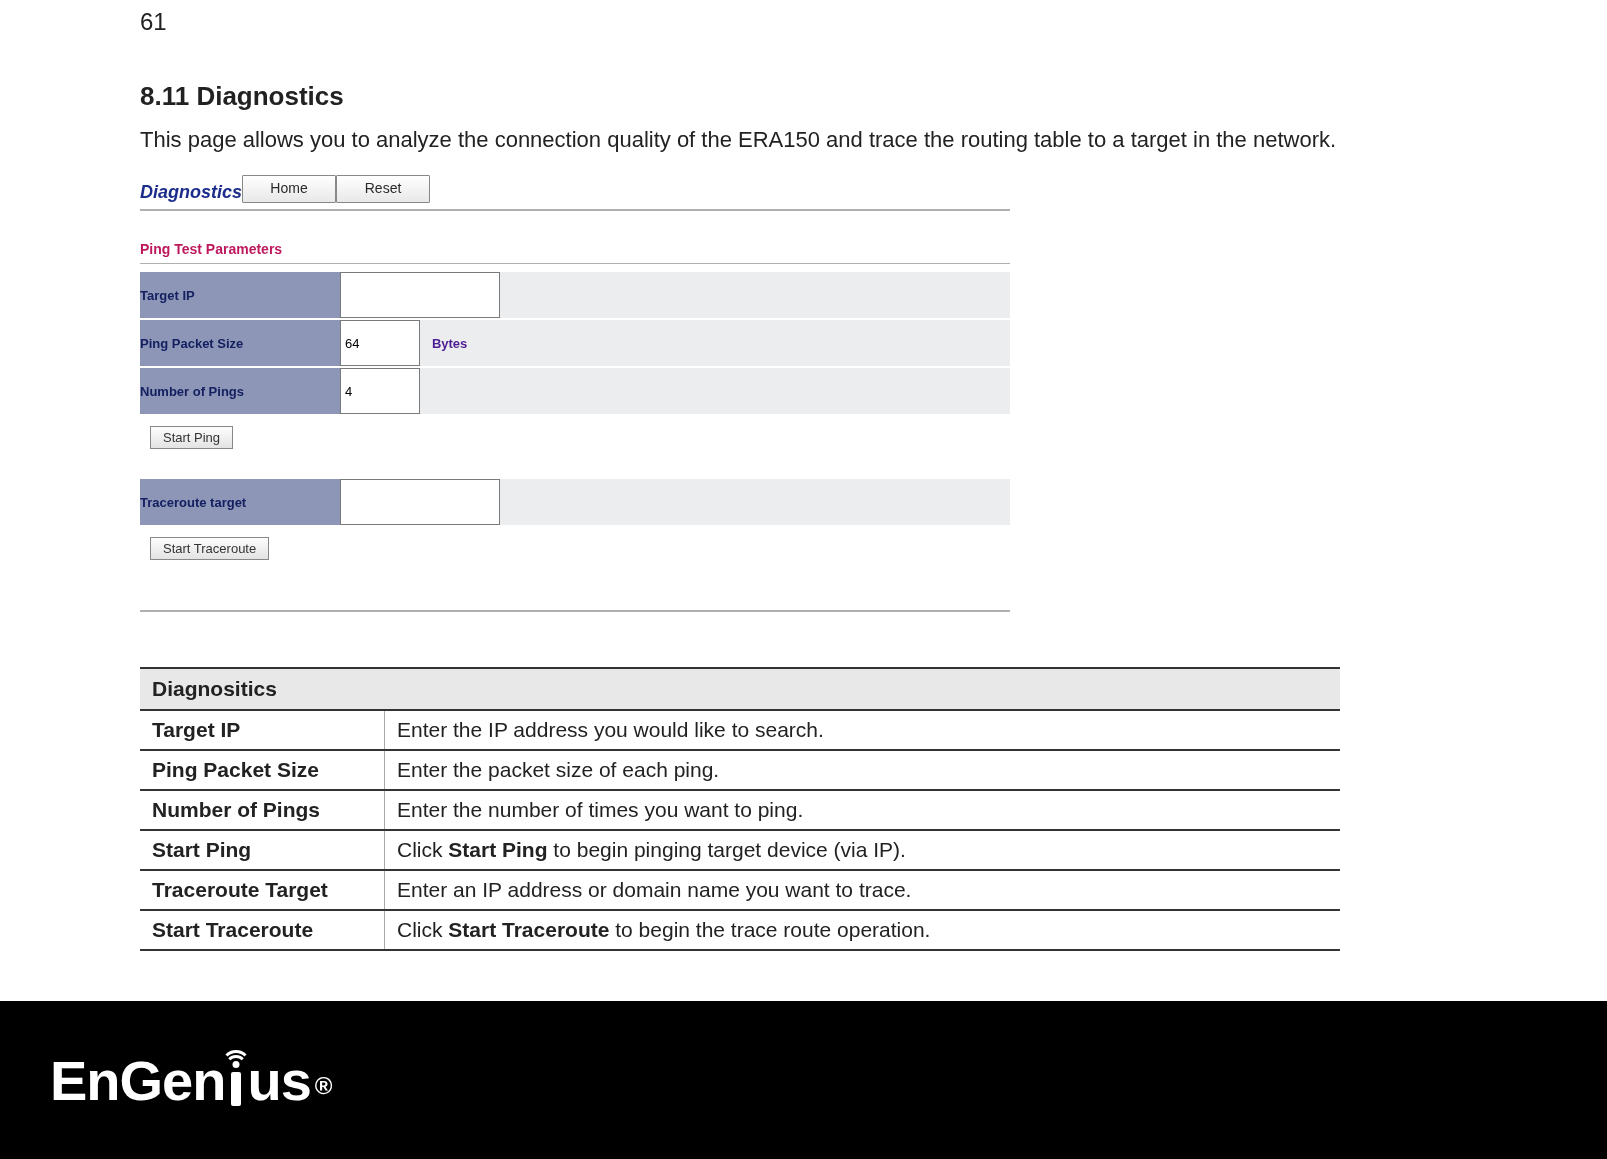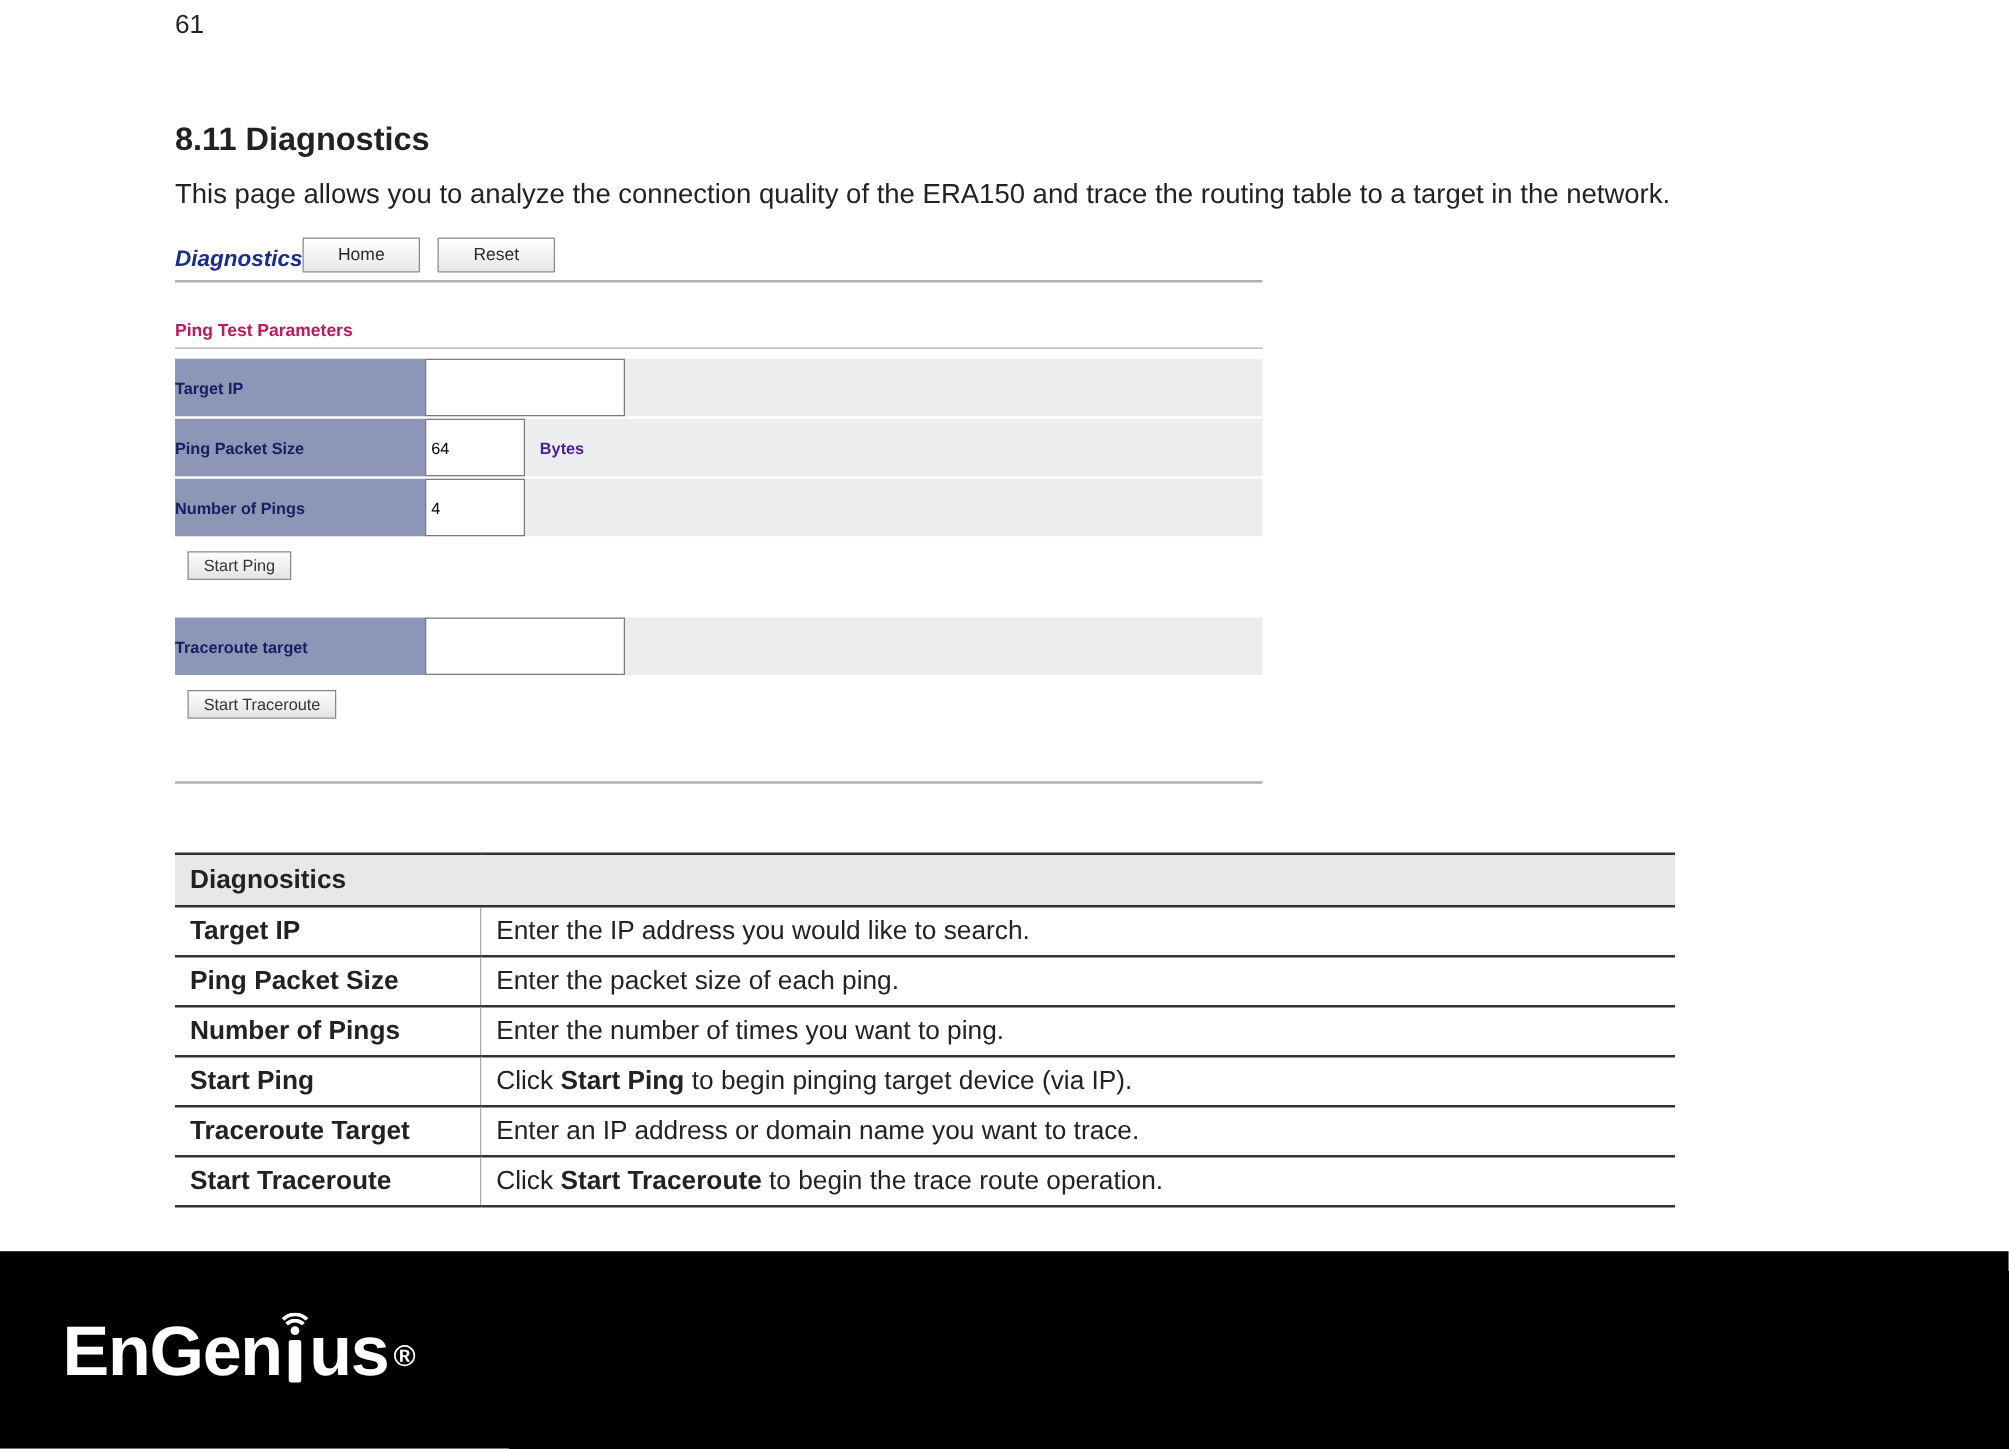--- a/index.html
+++ b/index.html
@@ -12,25 +12,25 @@
   }
   .page {
     position: relative;
     width: 1607px;
     min-height: 1159px;
   }
   .page-number {
     position: absolute;
     top: 8px;
     left: 140px;
-    font-size: 21px;
+    font-size: 24px;
   }
   .content {
     position: absolute;
-    top: 96px;
+    top: 81px;
     left: 140px;
     width: 1300px;
   }
   .section-heading {
     font-size: 26px;
     font-weight: 700;
     margin: 0 0 10px 0;
   }
   .intro {
     font-size: 22px;
@@ -55,21 +55,20 @@
     margin-bottom: 30px;
   }
   .ui-title {
     color: #1b2d8b;
     font-weight: 700;
     font-size: 18px;
     font-style: italic;
   }
   .ui-top-btns {
     display: flex;
-    gap: 14px;
     margin-right: 15px;
   }
   .ui-top-btn {
     width: 92px;
     height: 26px;
     background: linear-gradient(#ffffff, #e8e8e8);
     border: 1px solid #888;
     text-align: center;
     line-height: 24px;
     font-size: 14px;

